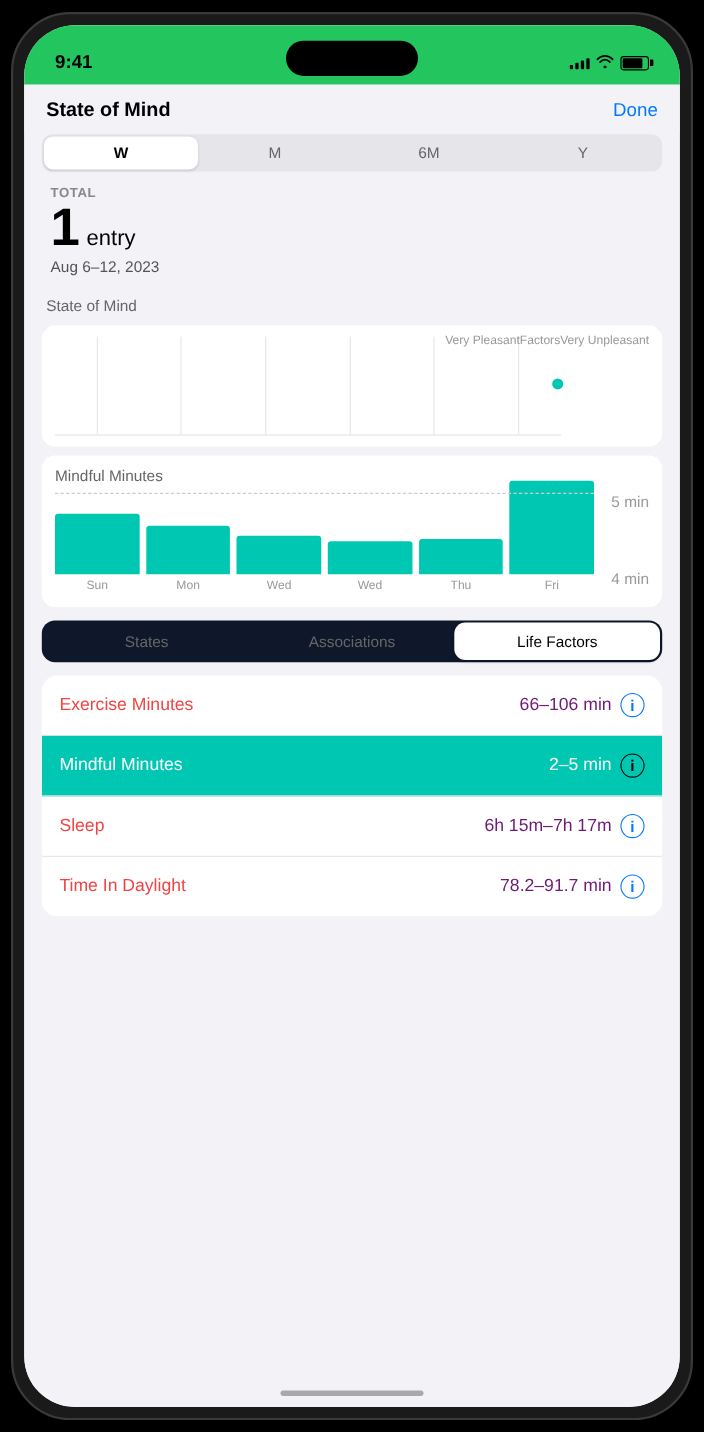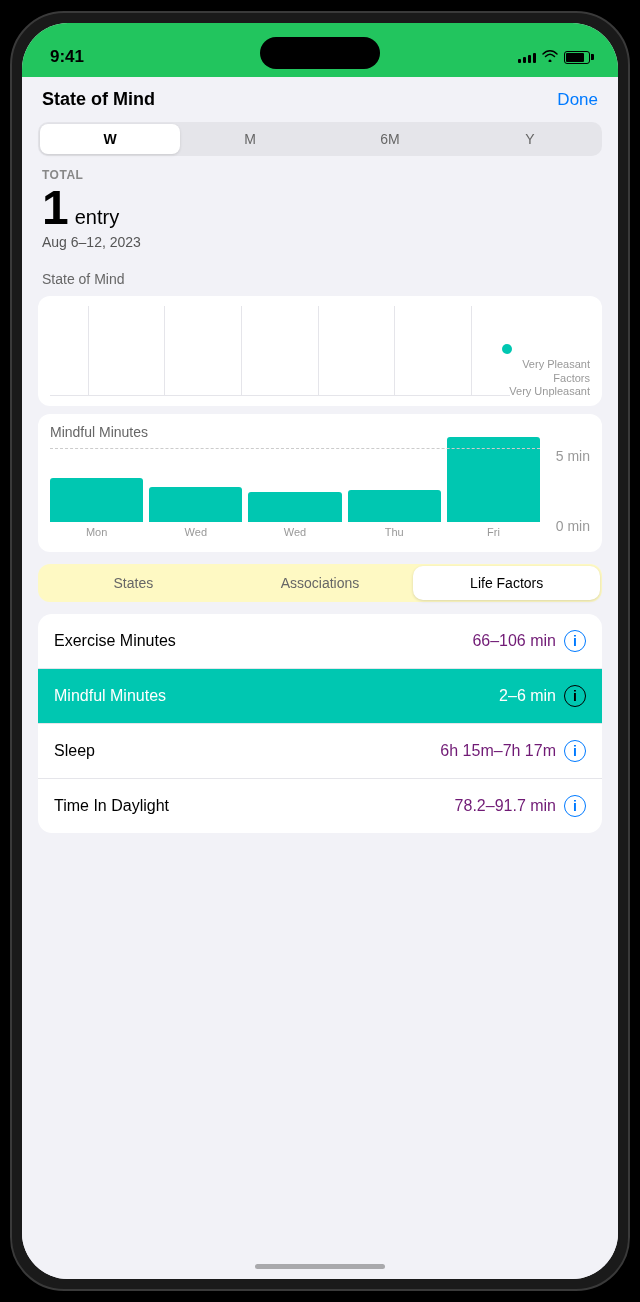--- a/index.html
+++ b/index.html
@@ -148,21 +148,22 @@
       cursor: pointer;
     }
     .segment-item.active {
       background: #fff;
       color: #000;
       font-weight: 600;
       box-shadow: 0 1px 3px rgba(0,0,0,0.12);
     }
     
     .stats-section {
-      padding: 0 20px 8px;
+      padding: 0 6px 8px;
+      margin-left: 18px;
     }
     .stats-total-label {
       font-size: 12px;
       font-weight: 600;
       color: #888;
       letter-spacing: 0.5px;
       text-transform: uppercase;
     }
     .stats-count {
       display: flex;
@@ -199,22 +200,22 @@
       margin: 0 16px 8px;
       position: relative;
       height: 110px;
     }
     .mind-chart-labels {
       position: absolute;
       right: 12px;
       top: 8px;
       bottom: 8px;
       display: flex;
-      flex-direction: column;
-      justify-content: flex-end;
+      flex-direction: row;
+      justify-content: space-between;
       text-align: right;
     }
     .mind-chart-label {
       font-size: 11px;
       color: #999;
       line-height: 1.2;
     }
     .mind-chart-area {
       margin-right: 80px;
       height: 100%;
@@ -300,21 +301,21 @@
       position: absolute;
       top: 0;
       left: 0;
       right: 50px;
       height: 1px;
       border-top: 1px dashed #ccc;
     }
     
     .tab-bar {
       display: flex;
-      background: #fef9c3;
+      background: #0f172a;
       border-radius: 12px;
       margin: 8px 16px 12px;
       padding: 2px;
     }
     .tab-item {
       flex: 1;
       text-align: center;
       padding: 9px 4px;
       font-size: 14px;
       font-weight: 500;
@@ -343,21 +344,21 @@
       border-bottom: 1px solid #e5e5ea;
     }
     .life-factor-row:last-child {
       border-bottom: none;
     }
     .life-factor-row.highlighted {
       background: #00c7b1;
     }
     .life-factor-name {
       font-size: 16px;
-      color: #000000;
+      color: #ef4444;
       font-weight: 400;
     }
     .life-factor-row.highlighted .life-factor-name {
       color: #fff;
     }
     .life-factor-value-wrap {
       display: flex;
       align-items: center;
       gap: 8px;
     }
@@ -476,20 +477,24 @@
           <span class="mind-chart-label">Factors</span>
           <span class="mind-chart-label">Very Unpleasant</span>
         </div>
       </div>
 
       <div class="mindful-chart-container">
         <div class="mindful-chart-title">Mindful Minutes</div>
         <div class="bar-chart-wrapper">
           <div class="bar-chart-dashed"></div>
           <div class="bar-chart">
+            <div class="bar-group">
+              <div class="bar" style="height:55px"></div>
+              <span class="bar-label">Sun</span>
+            </div>
             <div class="bar-group">
               <div class="bar" style="height:44px"></div>
               <span class="bar-label">Mon</span>
             </div>
             <div class="bar-group">
               <div class="bar" style="height:35px"></div>
               <span class="bar-label">Wed</span>
             </div>
             <div class="bar-group">
               <div class="bar" style="height:30px"></div>
@@ -499,21 +504,21 @@
               <div class="bar" style="height:32px"></div>
               <span class="bar-label">Thu</span>
             </div>
             <div class="bar-group">
               <div class="bar" style="height:85px"></div>
               <span class="bar-label">Fri</span>
             </div>
           </div>
           <div class="bar-chart-y-labels">
             <span class="bar-chart-y-label">5 min</span>
-            <span class="bar-chart-y-label">0 min</span>
+            <span class="bar-chart-y-label">4 min</span>
           </div>
         </div>
       </div>
 
       <div class="tab-bar">
         <div class="tab-item">States</div>
         <div class="tab-item">Associations</div>
         <div class="tab-item active">Life Factors</div>
       </div>
 
@@ -521,21 +526,21 @@
         <div class="life-factor-row">
           <span class="life-factor-name">Exercise Minutes</span>
           <div class="life-factor-value-wrap">
             <span class="life-factor-value">66–106 min</span>
             <div class="info-icon">i</div>
           </div>
         </div>
         <div class="life-factor-row highlighted">
           <span class="life-factor-name">Mindful Minutes</span>
           <div class="life-factor-value-wrap">
-            <span class="life-factor-value">2–6 min</span>
+            <span class="life-factor-value">2–5 min</span>
             <div class="info-icon">i</div>
           </div>
         </div>
         <div class="life-factor-row">
           <span class="life-factor-name">Sleep</span>
           <div class="life-factor-value-wrap">
             <span class="life-factor-value">6h 15m–7h 17m</span>
             <div class="info-icon">i</div>
           </div>
         </div>

